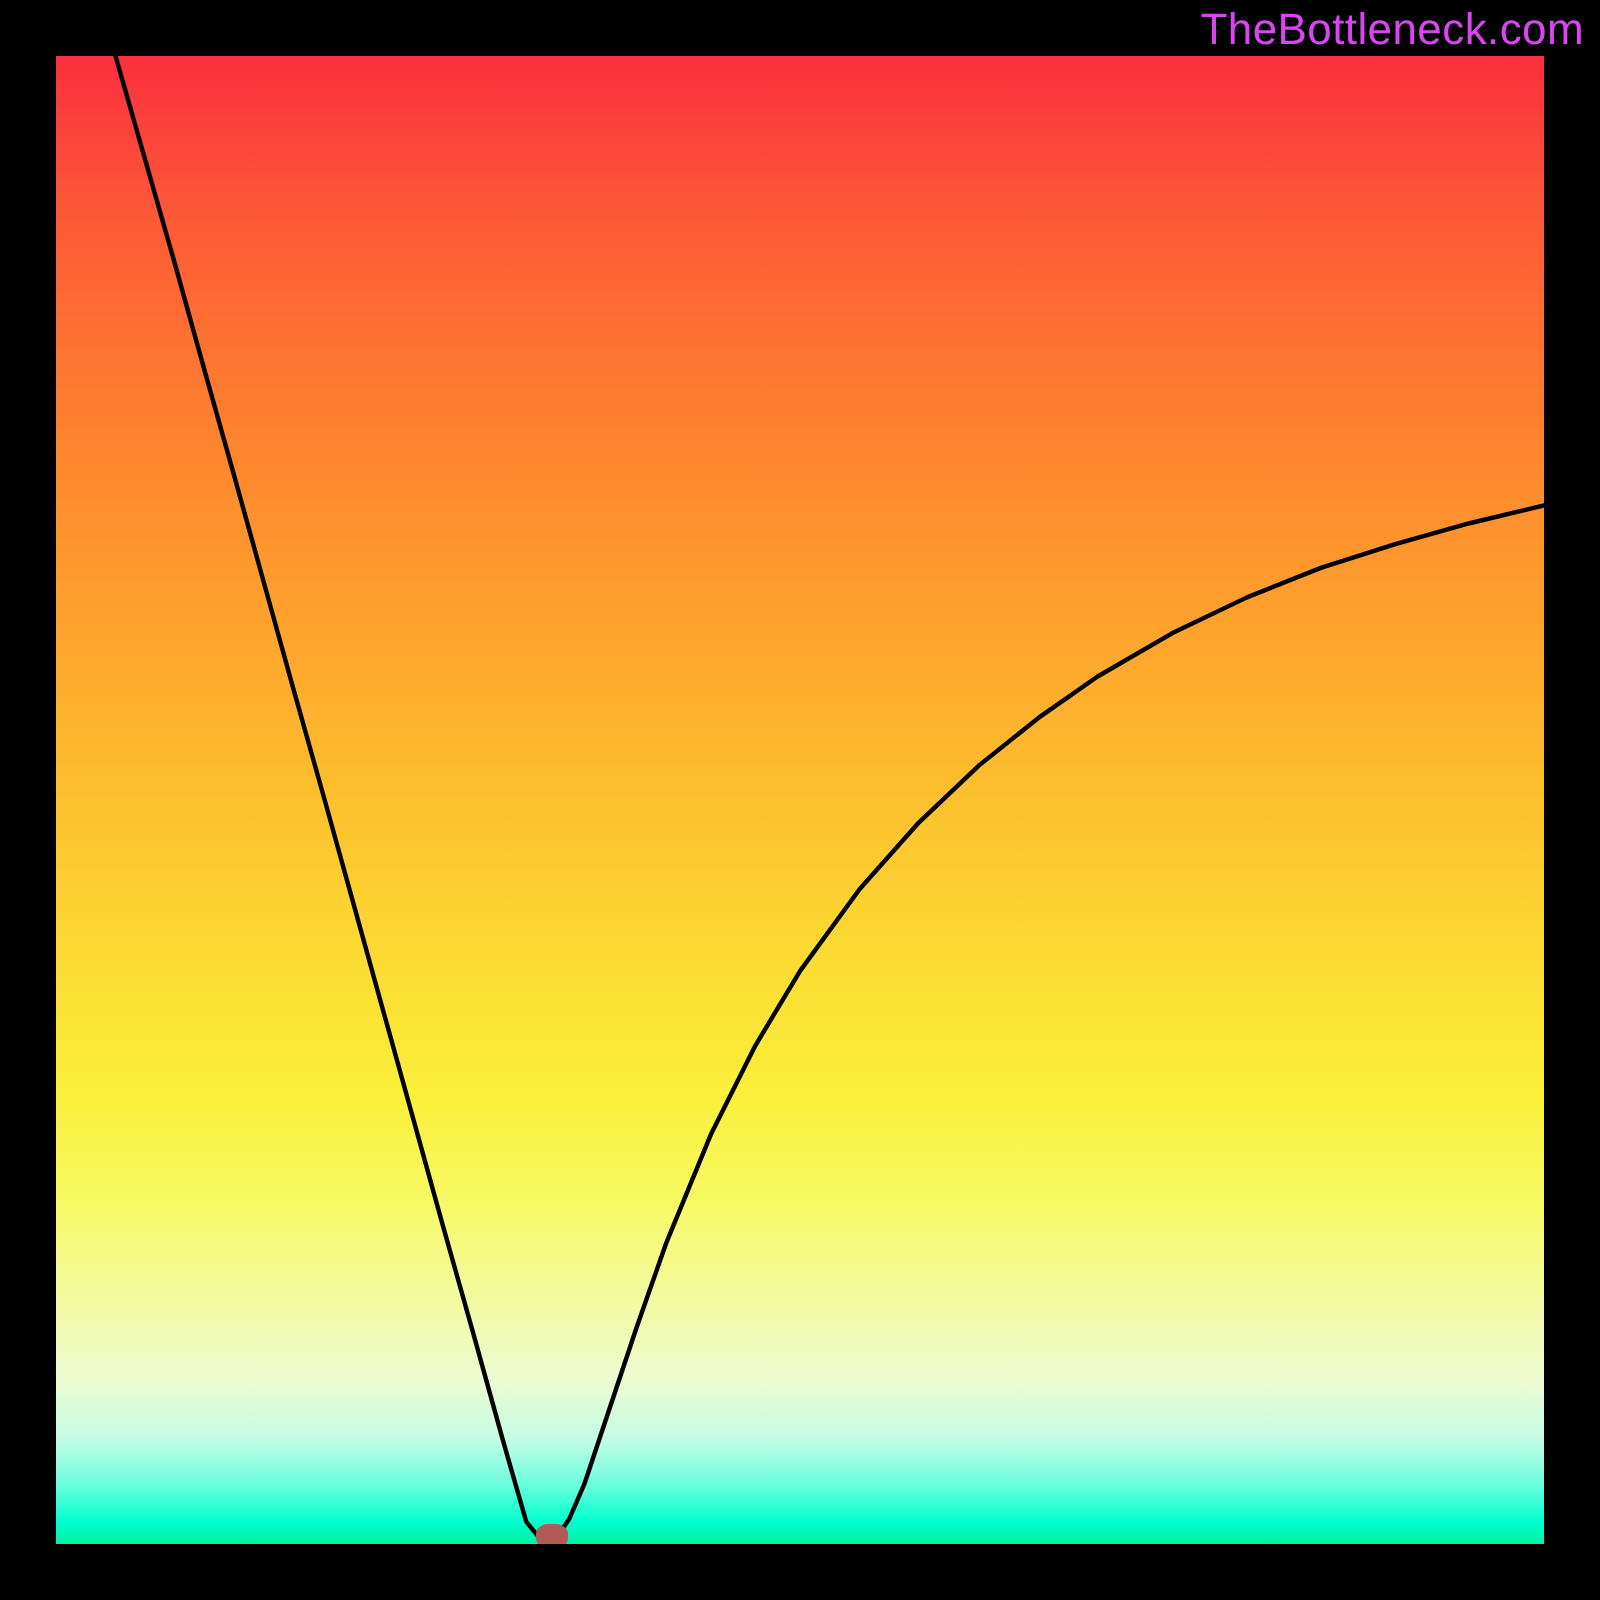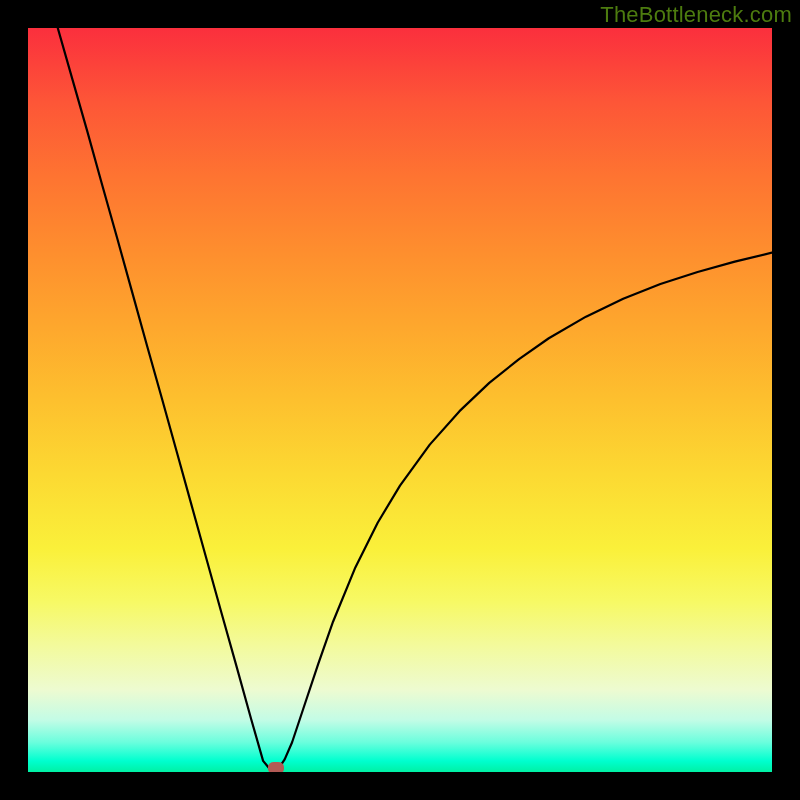--- a/index.html
+++ b/index.html
@@ -7,21 +7,21 @@
     width: 800px;
     height: 800px;
     background: #000;
     position: relative;
     font-family: Arial, Helvetica, sans-serif;
   }
   .watermark {
     position: absolute;
     top: 2px;
     right: 8px;
-    color: #4d7c0f;
+    color: #d946ef;
     font-size: 22px;
     font-weight: 400;
     letter-spacing: 0.2px;
     z-index: 10;
   }
   .plot-area {
     position: absolute;
     top: 28px;
     left: 28px;
     width: 744px;

